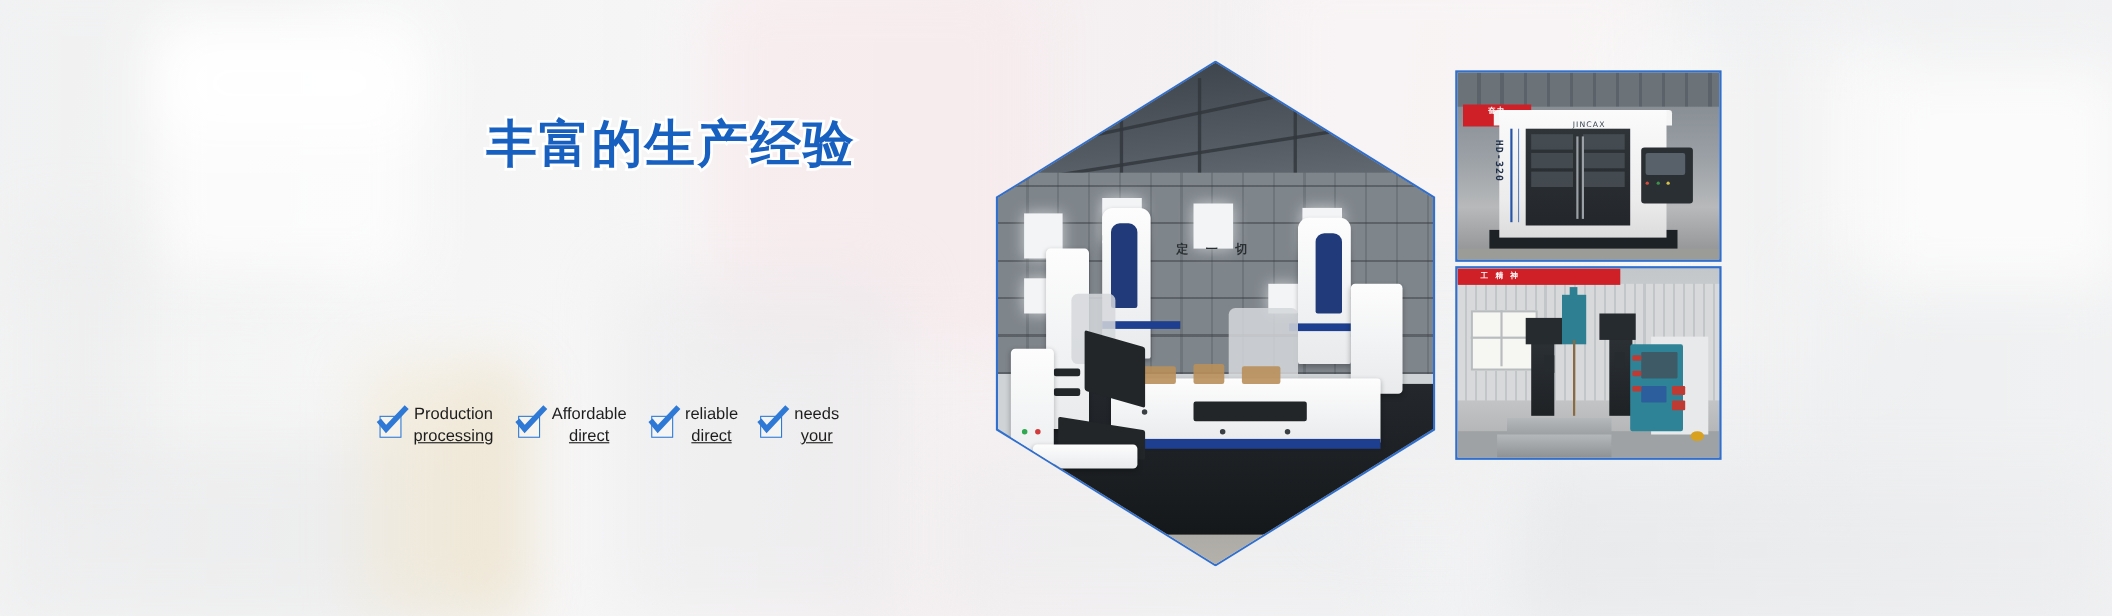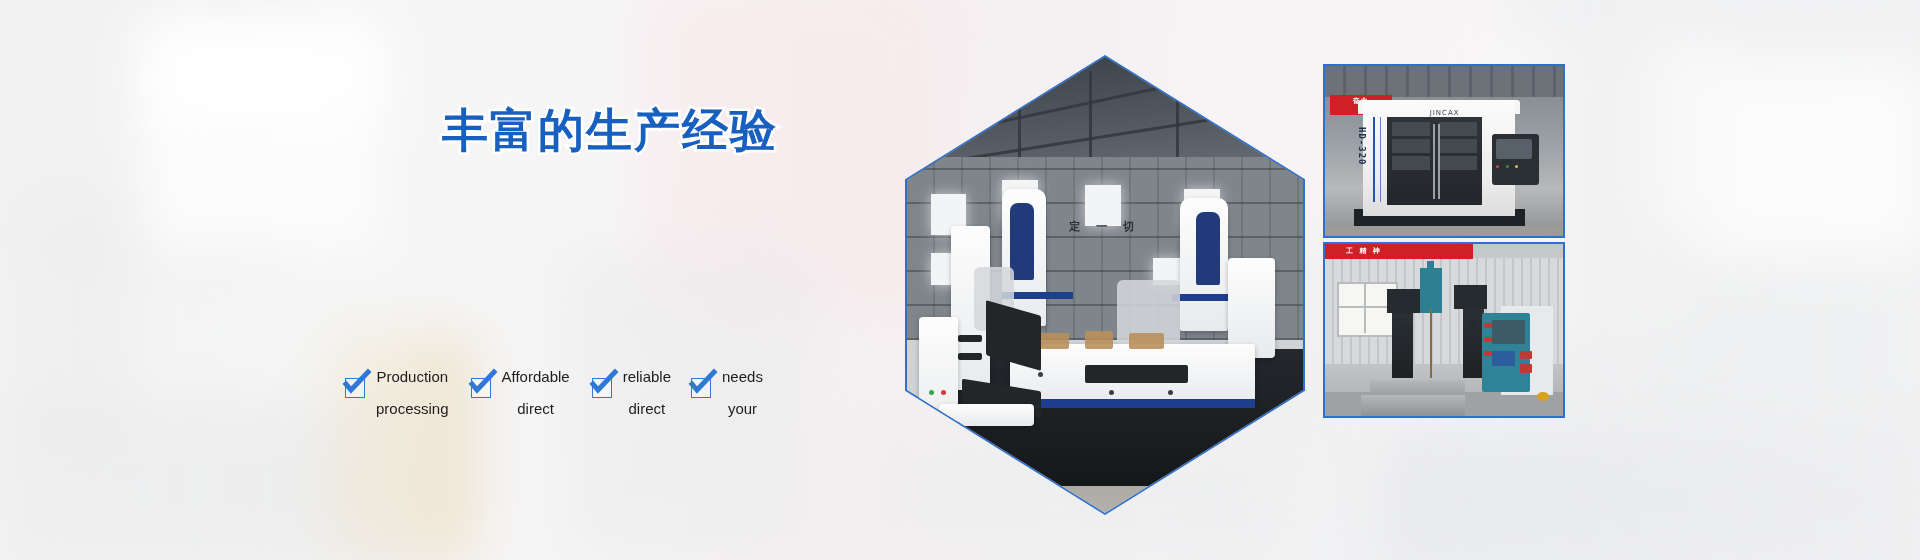--- a/index.html
+++ b/index.html
@@ -89,21 +89,21 @@
     border:1.6px solid #2f79d6;background:rgba(255,255,255,.35);
     margin-top:10px;
   }
   .cbox svg{position:absolute;left:-4px;top:-8px;width:28px;height:26px;overflow:visible;}
   .flabel{
     margin-left:11px;font-size:15px;line-height:18px;color:#1d1d1d;
     text-align:center;white-space:nowrap;
     font-family:"Liberation Sans","DejaVu Sans",sans-serif;
   }
   .flabel span{display:block;}
-  .flabel .l2{margin-top:14px;}
+  .flabel .l2{margin-top:2px;text-decoration:underline;}
 
   
   .hex-wrap{
     position:absolute;left:905px;top:55px;width:400px;height:460px;
   }
   .hex{
     position:absolute;inset:0;
     -webkit-clip-path:polygon(50% 0%,100% 27%,100% 73%,50% 100%,0% 73%,0% 27%);
     clip-path:polygon(50% 0%,100% 27%,100% 73%,50% 100%,0% 73%,0% 27%);
   }

